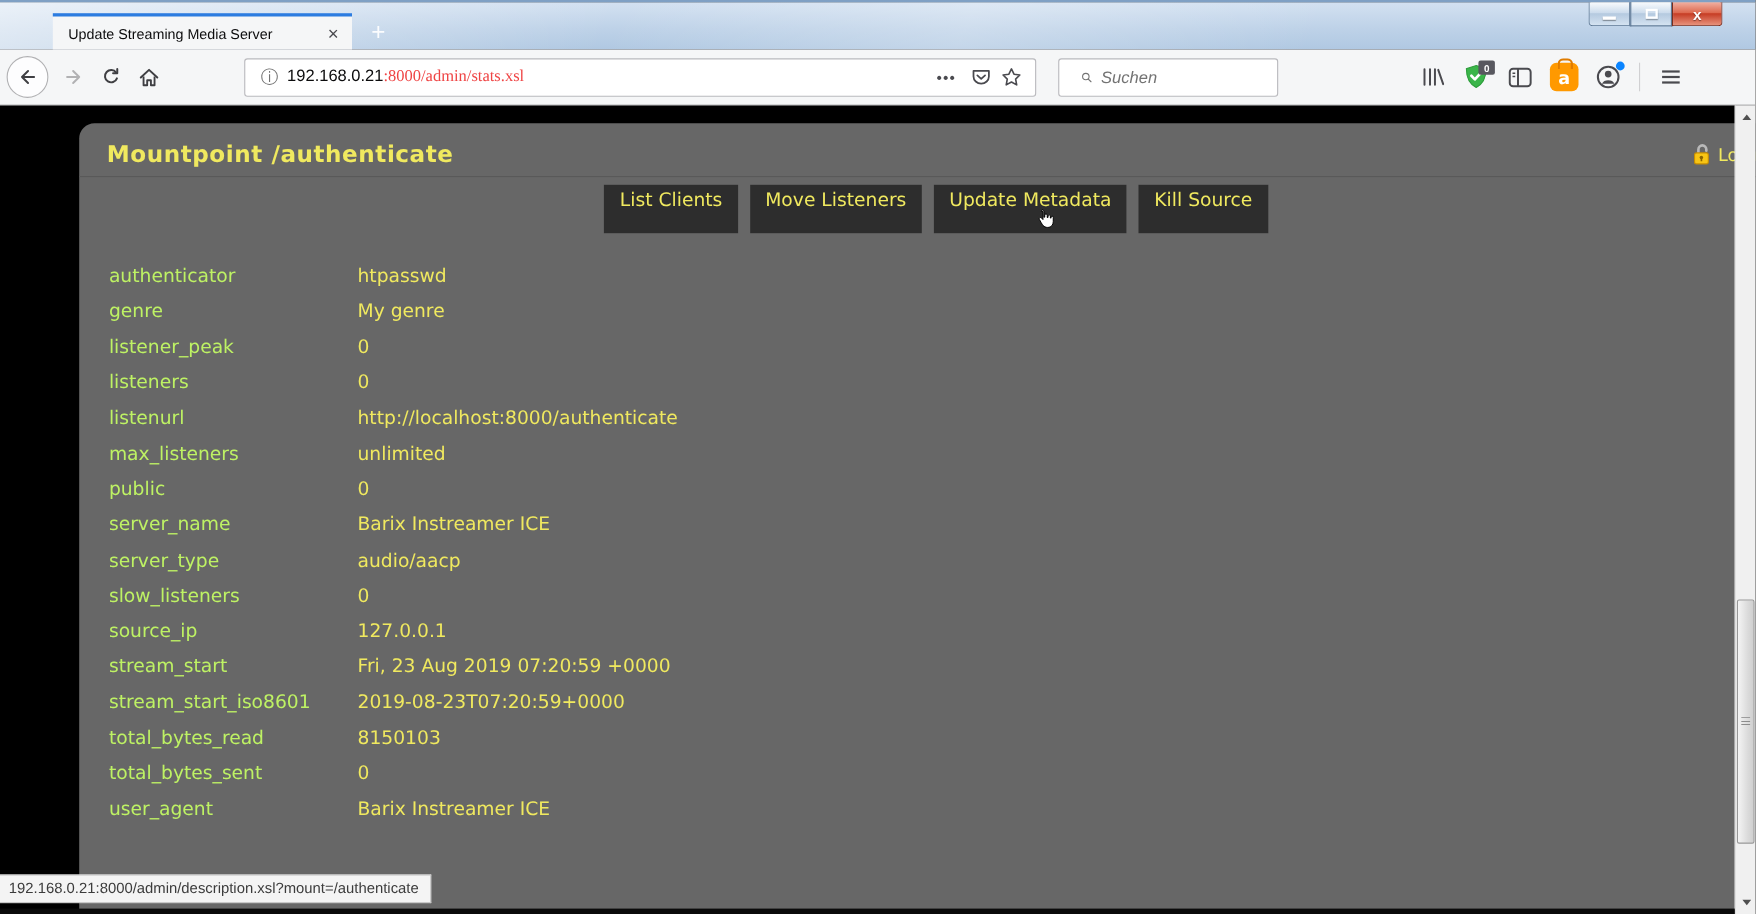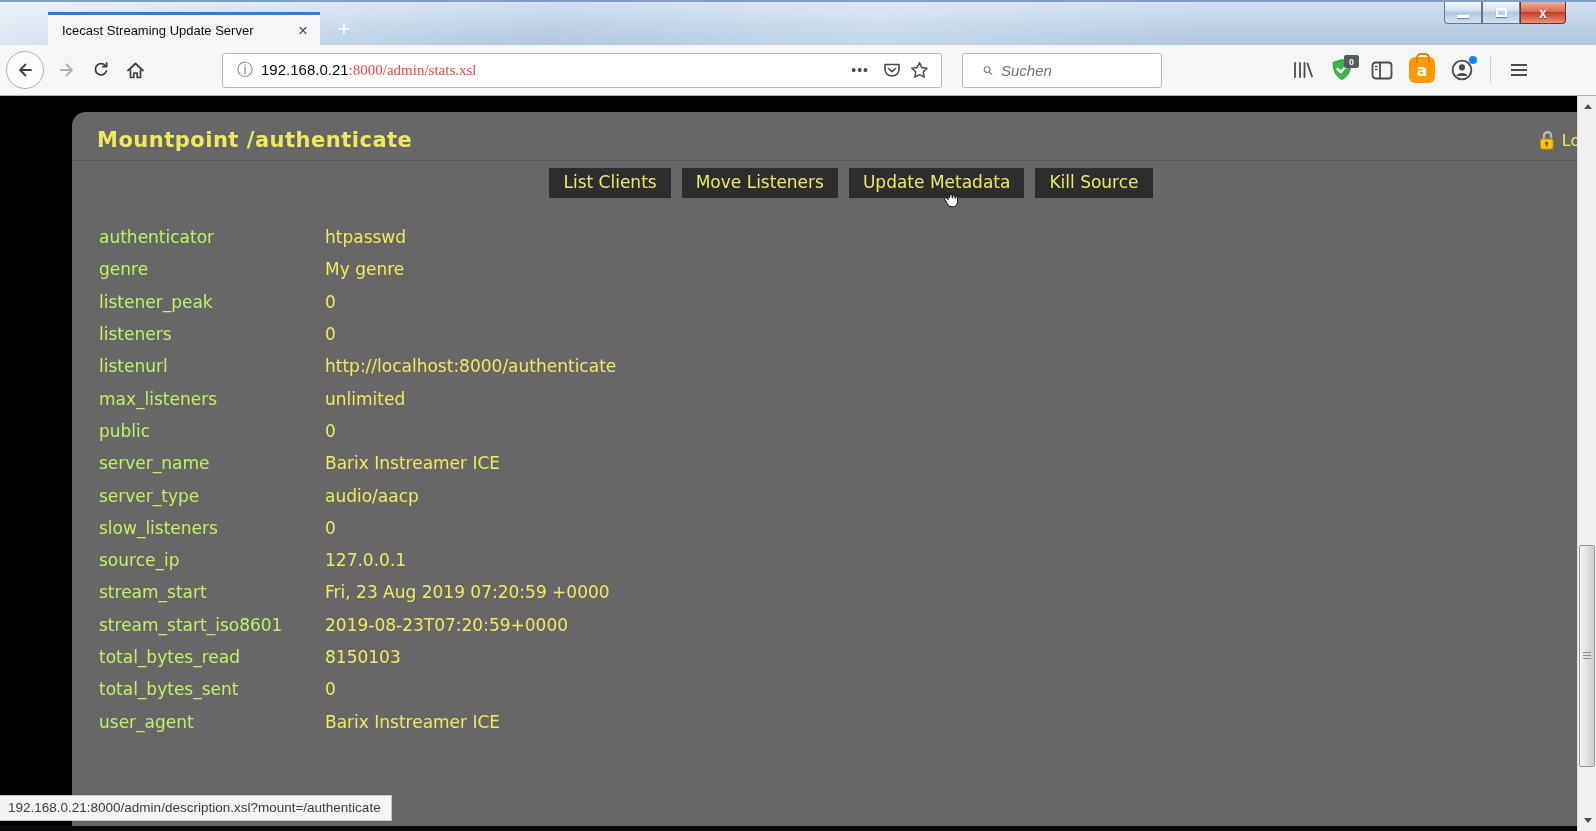--- a/index.html
+++ b/index.html
@@ -102,21 +102,21 @@
     font-family:"DejaVu Sans",sans-serif;
   }
   .panel-header {
     display:flex; align-items:center; justify-content:space-between;
     padding:16px 25px 8px 25px; border-bottom:1px solid #595959;
   }
   .page-title { color:#f0e95f; font-size:21px; font-weight:bold; letter-spacing:.5px; }
   .login { display:flex; align-items:center; gap:6px; color:#f0e95f; font-size:16px; }
   .nav-row { display:flex; justify-content:center; gap:11px; margin-top:7px; }
   .nav-btn {
-    background:#2d2d2d; color:#f0e95f; font-size:17px; padding:4px 14px 6px 14px;
+    background:#2d2d2d; color:#f0e95f; font-size:17px; padding:4px 14px 20px 14px;
     white-space:nowrap;
   }
   .nav-btn.hovered { color:#ffffff; }
   .stats-table { margin:23px 0 0 27px; }
   .stat-row { display:flex; height:32.3px; align-items:center; font-size:17px; }
   .stat-key { width:226px; color:#bef264; }
   .stat-value { color:#f0e95f; }
 
   .cursor { position:absolute; left:938px; top:92px; width:24px; height:24px; pointer-events:none; z-index:60; }
 
@@ -149,21 +149,21 @@
 
   svg { display:block; }
 </style>
 </head>
 <body>
 
 <div class="window">
 
   <div class="titlebar">
     <div class="tab">
-      <span class="tab-title">Icecast Streaming Update Server</span>
+      <span class="tab-title">Update Streaming Media Server</span>
       <span class="tab-close">×</span>
     </div>
     <div class="newtab-btn">+</div>
     <div class="win-controls">
       <div class="win-btn min">
           <div class="glyph-min"></div>
         </div>
       <div class="win-btn">
           <div class="glyph-max"></div>
         </div>

